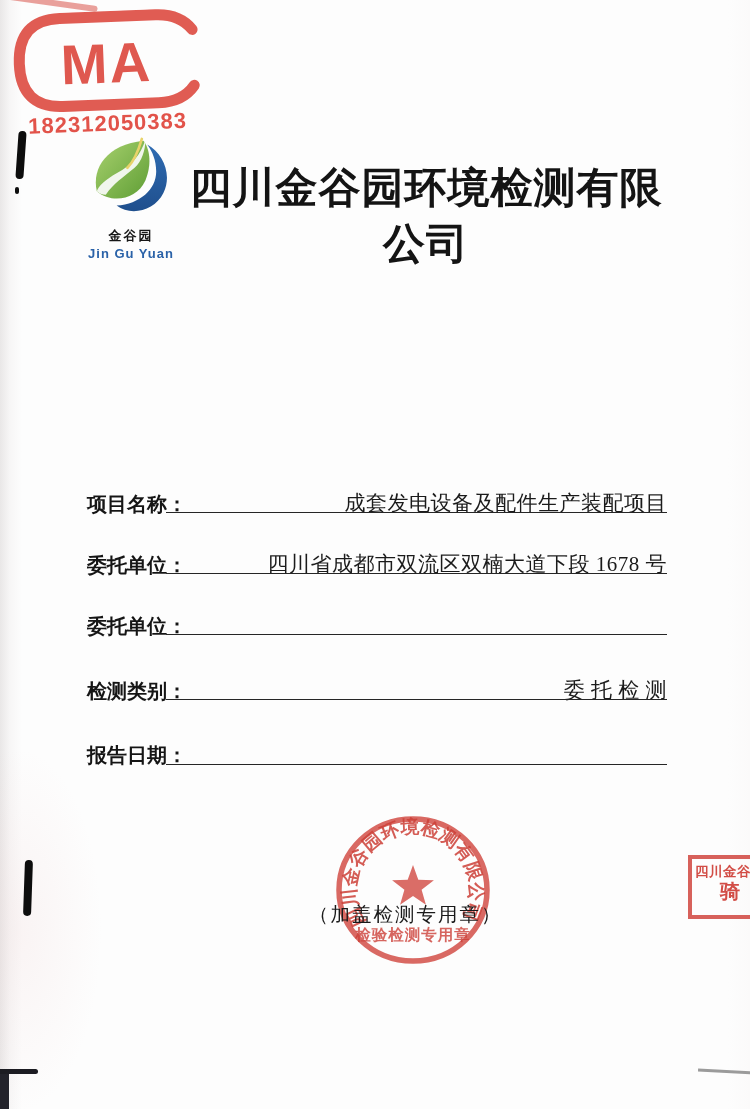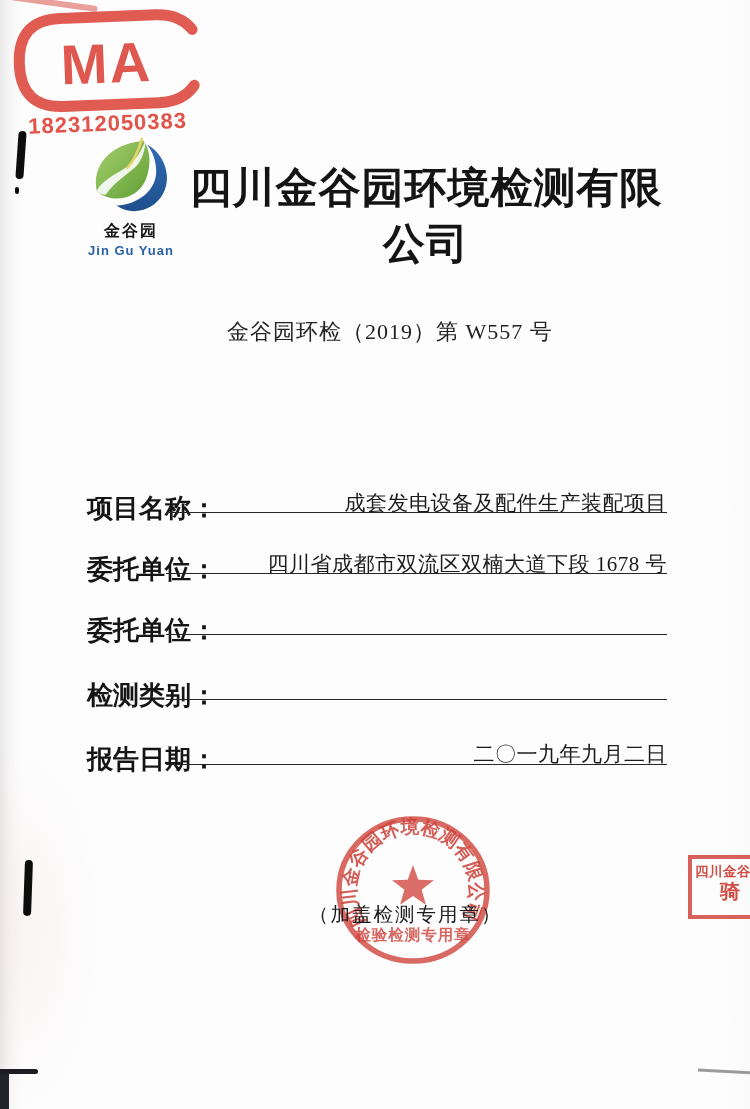--- a/index.html
+++ b/index.html
@@ -20,36 +20,36 @@
   #cma-number{
     position:absolute;left:16px;top:100px;width:160px;text-align:center;
     font-family:"Liberation Sans",sans-serif;font-weight:bold;font-size:22px;
     letter-spacing:1px;color:#e0453b;opacity:.92;
   }
   .red-smudge{left:-6px;top:-1px;width:104px;height:6px;background:#d8544a;opacity:.55;
     transform:rotate(8deg);border-radius:3px;}
 
   
   #logo{left:85px;top:137px;width:92px;height:112px;text-align:center;}
-  #logo-cn{font-family:Liberation Sans, sans-serif;font-weight:bold;font-size:16px;
-    letter-spacing:2px;color:#161616;margin-top:4px;}
+  #logo-cn{font-family:Liberation Sans, sans-serif;font-weight:bold;font-size:13px;
+    letter-spacing:2px;color:#161616;margin-top:10px;}
   #logo-en{font-family:"Liberation Sans",sans-serif;font-weight:bold;font-size:13px;
     color:#2a62a8;letter-spacing:1px;margin-top:1px;}
 
   
   #company-name{left:176px;top:160px;width:500px;text-align:center;
     font-weight:bold;font-size:42px;letter-spacing:1px;color:#141414;}
   #report-title{left:140px;top:233px;width:500px;text-align:center;
     font-weight:bold;font-size:49px;letter-spacing:26px;text-indent:26px;color:#101010;}
   #report-number{left:140px;top:317px;width:500px;text-align:center;
     font-size:22px;letter-spacing:1px;color:#222;}
 
   
   .field-label{position:absolute;left:87px;
-    font-family:"Liberation Sans",sans-serif;font-weight:bold;font-size:26px;color:#151515;}
+    font-family:"Liberation Sans",sans-serif;font-weight:bold;font-size:20px;color:#151515;}
   .field-line{position:absolute;left:166px;width:501px;height:0;border-top:1.6px solid #262626;}
   .field-value{position:absolute;left:166px;width:501px;text-align:right;
     font-size:21px;color:#1b1b1b;letter-spacing:.5px;}
 
   
   #round-stamp{left:331px;top:814px;width:164px;height:156px;}
   #stamp-note{left:309px;top:901px;width:200px;font-size:19.5px;letter-spacing:2px;
     color:#1a1a1a;z-index:5;}
 
   
@@ -98,38 +98,37 @@
       <path d="M64 4 C 24 8 6 34 12 60 C 28 74 56 70 66 48 C 74 28 70 12 64 4 Z" fill="url(#gg)"></path>
       <path d="M66 3 C 60 20 52 30 34 40 C 22 47 14 54 12 60 C 14 62 18 64 22 64 C 30 52 42 44 54 34 C 62 27 66 14 66 3 Z" fill="#fdfdfd" opacity="0.9"></path>
       <path d="M68 8 C 86 18 96 42 86 62 C 76 82 50 88 34 76 C 60 74 78 58 78 38 C 78 26 74 16 68 8 Z" fill="url(#bg)"></path>
       <path d="M62 2 C 58 16 54 26 46 34" fill="none" stroke="#e8d36a" stroke-width="3" stroke-linecap="round"></path>
     </svg>
     <div id="logo-cn">金谷园</div>
     <div id="logo-en">Jin Gu Yuan</div>
   </div>
 
   <div class="abs" id="company-name">四川金谷园环境检测有限公司</div>
-  <div class="abs" id="report-number">金谷园环检（2019）第 W557 号</div>
 
   <div class="field-label" style="top:491px">项目名称：</div>
   <div class="field-value" style="top:489px">成套发电设备及配件生产装配项目</div>
   <div class="field-line" style="top:512px"></div>
 
   <div class="field-label" style="top:552px">委托单位：</div>
   <div class="field-value" style="top:550px">四川省成都市双流区双楠大道下段 1678 号</div>
   <div class="field-line" style="top:573px"></div>
 
   <div class="field-label" style="top:613px">委托单位：</div>
   <div class="field-line" style="top:634px"></div>
 
   <div class="field-label" style="top:678px">检测类别：</div>
+  <div class="field-value" style="top:676px">委 托 检 测</div>
   <div class="field-line" style="top:699px"></div>
 
   <div class="field-label" style="top:742px">报告日期：</div>
-  <div class="field-value" style="top:740px">二〇一九年九月二日</div>
   <div class="field-line" style="top:764px"></div>
 
   <div class="abs" id="round-stamp">
     <svg width="164" height="156" viewBox="0 0 164 156">
       <ellipse cx="82" cy="76" rx="74" ry="71" fill="none" stroke="#d0443c" stroke-width="5.5" opacity="0.8"></ellipse>
       <path id="ringPath" d="M 35.3 108.7 A 57 57 0 1 1 128.7 108.7" fill="none"></path>
       <text font-size="18.5" font-weight="bold" fill="#cd4038" opacity="0.85" font-family="Liberation Serif, serif">
         <textPath href="#ringPath" startOffset="0" textLength="243" lengthAdjust="spacing">四川金谷园环境检测有限公司</textPath>
       </text>
       <polygon points="82,51 87.3,65.7 102.9,66.2 90.6,75.8 94.9,90.8 82,82 69.1,90.8 73.4,75.8 61.1,66.2 76.7,65.7" fill="#d0443c" opacity="0.78"></polygon>

